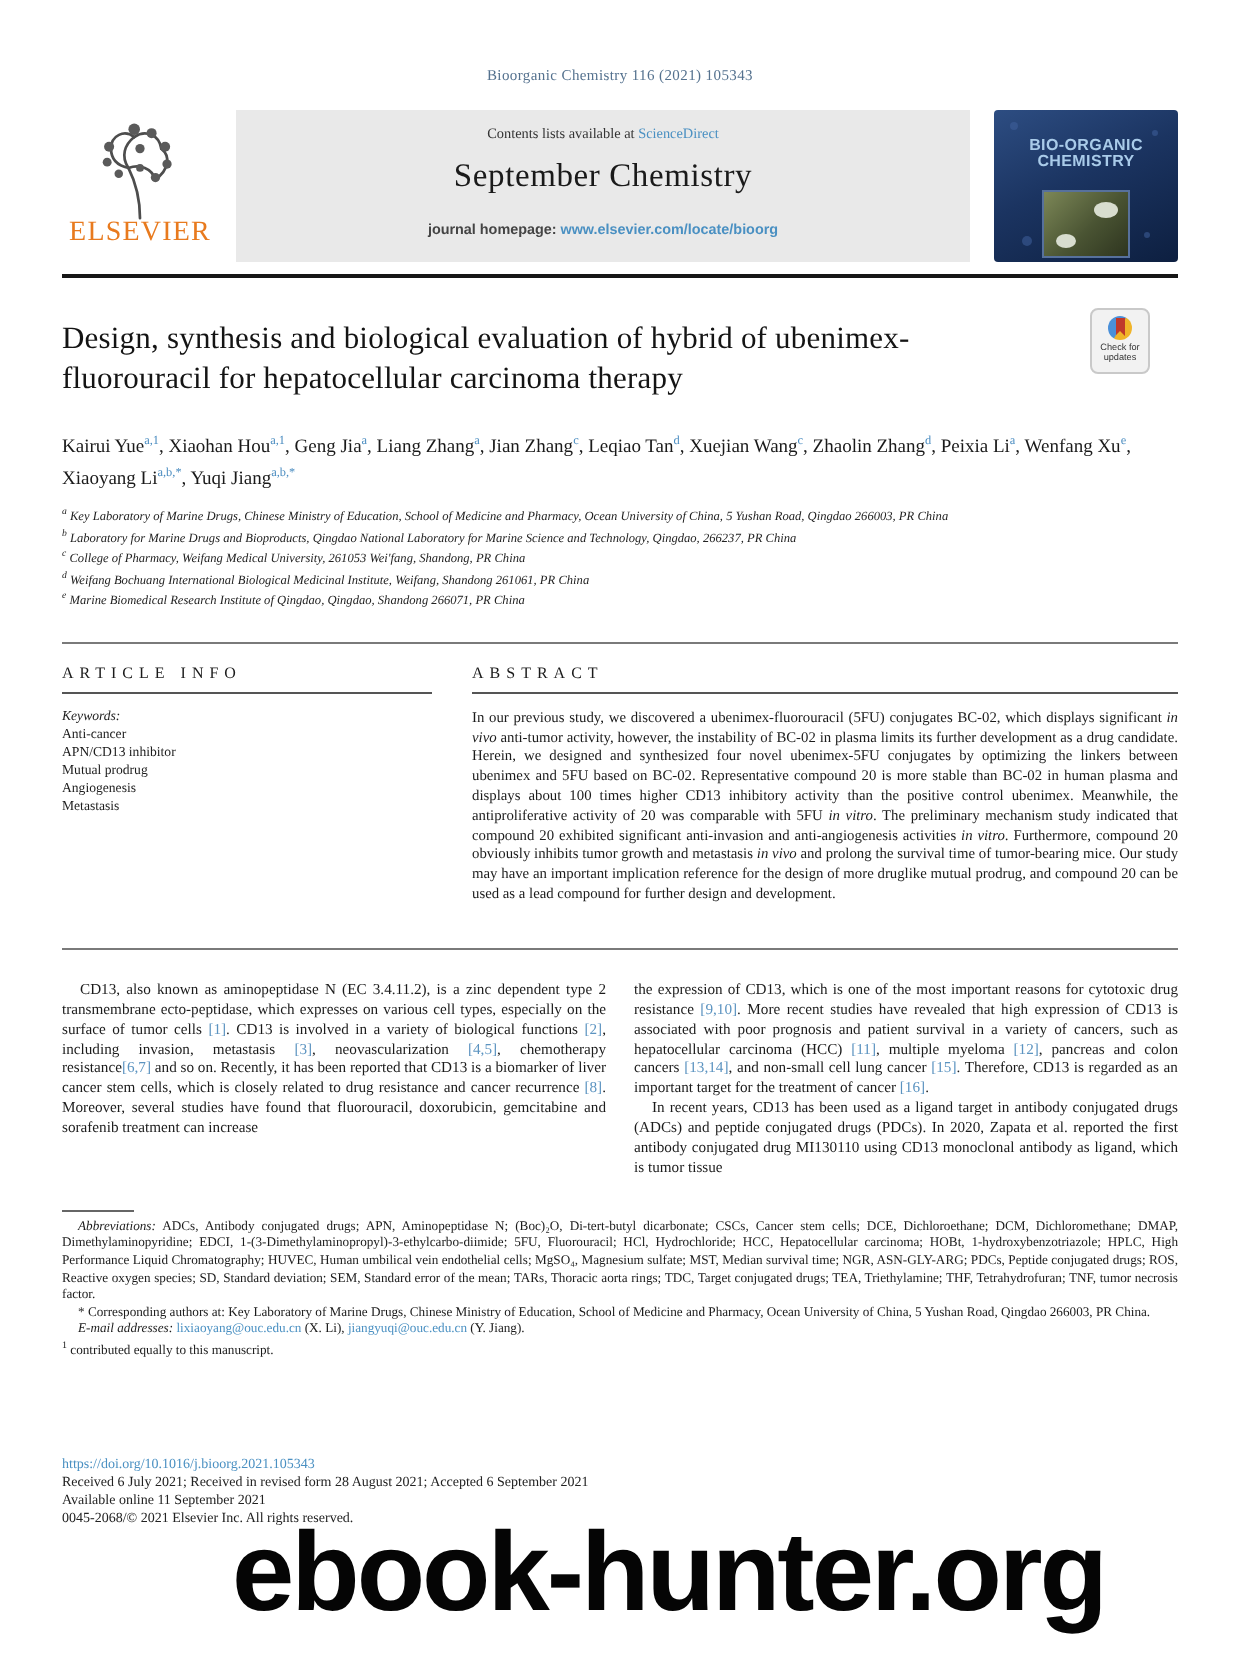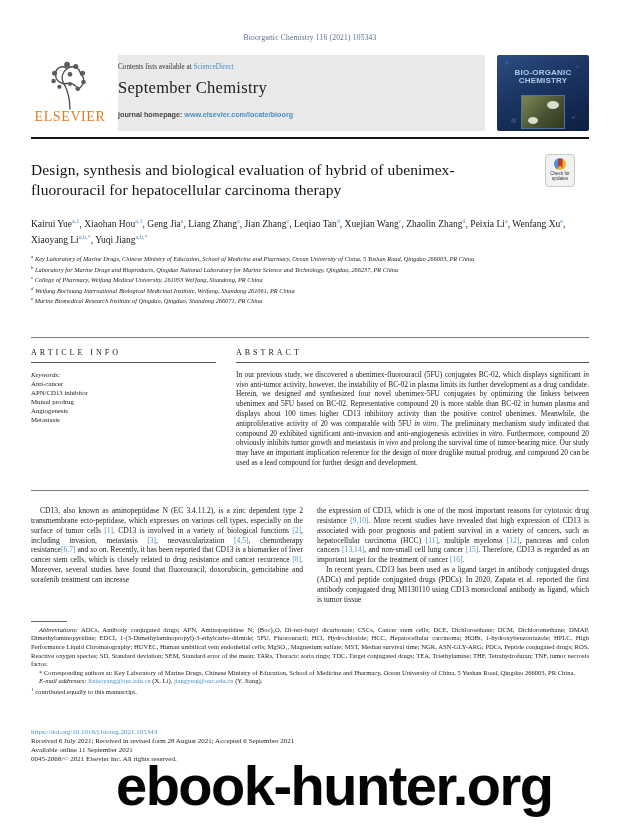--- a/index.html
+++ b/index.html
@@ -22,21 +22,21 @@
   
   .header-row { display:flex; margin-top:13px; height:76px; }
   .elsevier { width:78px; position:relative; text-align:center; }
   .elsevier svg { display:block; margin:0 auto; }
   .elsevier-word {
     font-size:14px; color:#e87a1e; letter-spacing:.6px;
     margin-top:-2px; font-family:"Liberation Serif", serif;
   }
   .header-box {
     flex:1; background:#e9e9e9; margin-left:9px;
-    padding-top:8px;
+    text-align:center; padding-top:8px;
   }
   .contents-line { font-size:7.2px; color:#333; }
   .journal-name { font-size:16.5px; color:#1a1a1a; margin-top:7px; letter-spacing:.3px; }
   .homepage-line {
     font-size:7.2px; margin-top:12px;
     font-family:"Liberation Sans", sans-serif; font-weight:bold; color:#444;
   }
   .link { color:#4a90c2; text-decoration:none; cursor:pointer; }
   .cover {
     width:92px; margin-left:12px; position:relative;
@@ -93,21 +93,21 @@
 
   
   .authors { margin-top:16px; font-size:9.5px; line-height:12.5px; width:540px; color:#1a1a1a; }
   .authors sup { font-size:6.2px; color:#4a8cc0; vertical-align:super; }
   .affiliations { margin-top:7px; }
   .affil { font-size:6.3px; line-height:8.4px; font-style:italic; color:#222; }
   .affil sup { font-size:4.8px; font-style:italic; vertical-align:super; }
 
   
   .info-abstract {
-    margin-top:31px; border-top:1px solid #7a7a7a;
+    margin-top:15px; border-top:1px solid #7a7a7a;
     display:flex; padding-top:10px; min-height:141px;justify-content:center;
   }
   .col-info { width:185px; }
   .col-abs { flex:1; margin-left:20px; }
   .sec-head { font-size:8px; letter-spacing:3px; color:#1a1a1a; }
   .head-rule { border-top:1px solid #555; margin-top:5px; margin-bottom:7px; width:100%; }
   .kw-label { font-size:6.8px; font-style:italic; line-height:9px; }
   .kw { font-size:6.8px; line-height:9px; }
   .abs-text {
     font-size:7.4px; line-height:9.8px; text-align:justify; color:#1b1b1b;

